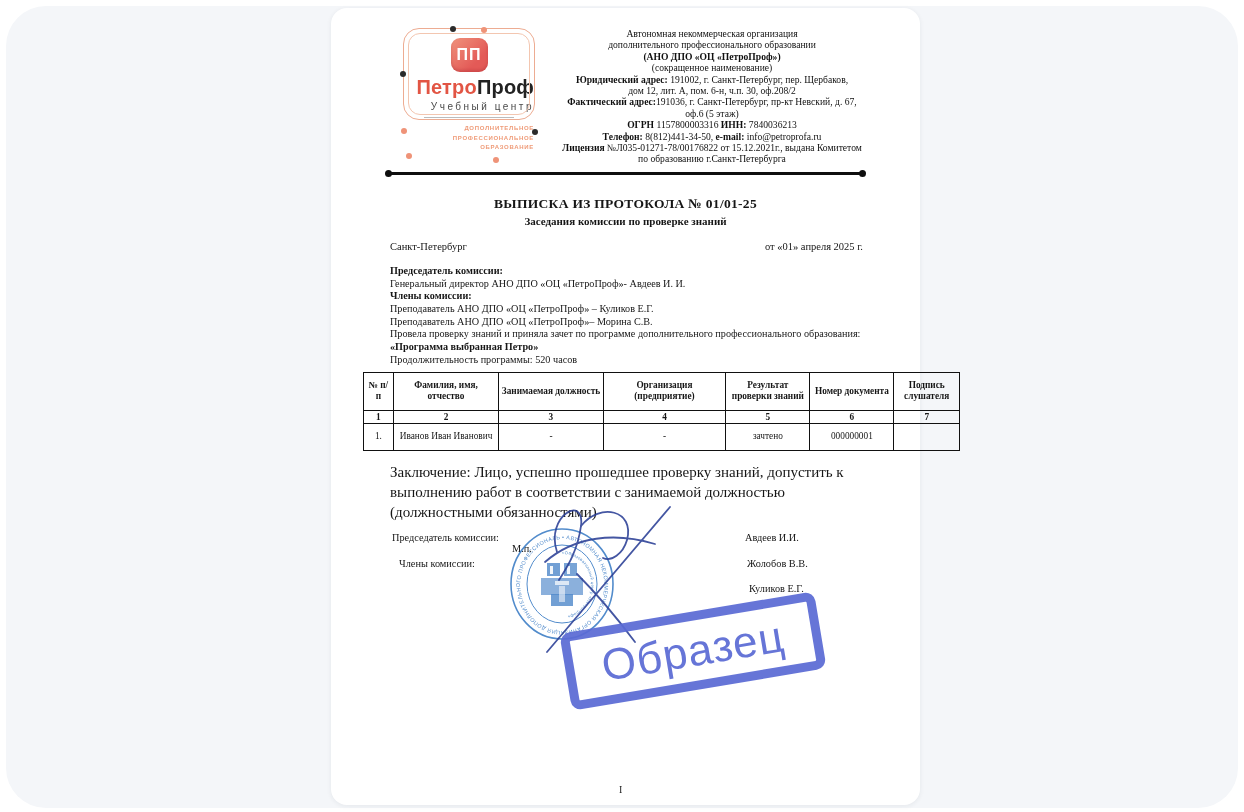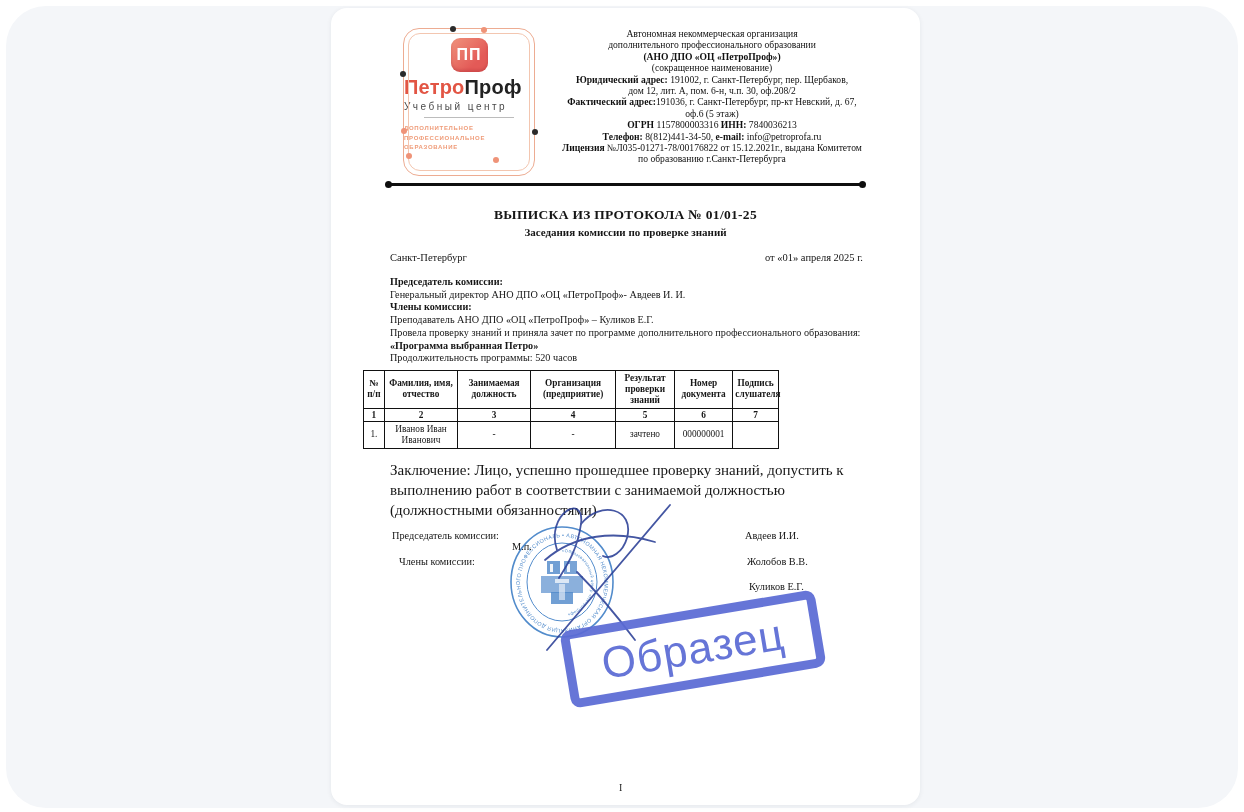--- a/index.html
+++ b/index.html
@@ -16,22 +16,22 @@
     background:#f4f6f9; border-radius:40px;
   }
   .page {
     position:absolute; left:331px; top:8px; width:589px; height:797px;
     background:#ffffff; border-radius:16px;
     box-shadow:0 1px 5px rgba(30,40,60,.07);
   }
   
   .doc-header { display:flex; padding:20px 45px 0 72px; }
   .logo-box {
-    flex:none; width:132px; height:148px; position:relative;
-    border:1.5px solid #edac92; border-radius:16px; text-align:left;
+    flex:none; width:132px; height:92px; position:relative;
+    border:1.5px solid #edac92; border-radius:16px; text-align:right;
     font-family:"Liberation Sans","DejaVu Sans",sans-serif;
   }
   .logo-box::before {
     content:""; position:absolute; inset:4px;
     border:1px solid #f3c6b0; border-radius:12px; pointer-events:none;
   }
   .ldot { position:absolute; width:6px; height:6px; border-radius:50%; }
   .ldot.black { background:#2b2b2b; }
   .ldot.orange { background:#ef9378; }
   .logo-icon {
@@ -57,21 +57,21 @@
   .divider .dotL { left:0; } .divider .dotR { right:0; }
   
   .doc-title { text-align:center; font-weight:bold; font-size:13.5px; margin-top:19px; letter-spacing:.3px; }
   .doc-subtitle { text-align:center; font-weight:bold; font-size:11px; margin-top:3px; }
   .place-date { display:flex; justify-content:space-between; margin:14px 57px 0 59px; font-size:10.5px; }
   
   .doc-body { margin:13px 45px 0 59px; font-size:10.2px; line-height:12.7px; }
   .doc-body .jst { text-align:justify; }
   .bld { font-weight:bold; }
   
-  table.results { border-collapse:collapse; margin:5px 0 0 32px; width:416px; font-size:9.3px; table-layout:fixed; }
+  table.results { border-collapse:collapse; margin:5px 0 0 32px; width:597px; font-size:9.3px; table-layout:fixed; }
   table.results th, table.results td { border:1px solid #111; padding:1px 2px; text-align:center; vertical-align:middle; }
   table.results thead th { font-weight:bold; height:38px; line-height:11px; }
   table.results .numrow td { font-weight:bold; height:12px; line-height:10px; }
   table.results .datarow td { height:27px; line-height:11px; }
   
   .conclusion { margin:11px 45px 0 59px; font-size:15px; line-height:20px; }
   .sig-area { position:relative; margin-top:4px; height:302px; font-size:10.3px; }
   .sig-area .abs { position:absolute; white-space:nowrap; }
   .stamp-svg { position:absolute; left:176px; top:0; opacity:.9; }
   .sign-svg { position:absolute; left:184px; top:-36px; opacity:.88; }
@@ -142,20 +142,21 @@
   <div class="place-date">
     <span>Санкт-Петербург</span>
     <span>от «01» апреля 2025 г.</span>
   </div>
 
   <div class="doc-body">
     <div class="bld">Председатель комиссии:</div>
     <div>Генеральный директор АНО ДПО «ОЦ «ПетроПроф»- Авдеев И. И.</div>
     <div class="bld">Члены комиссии:</div>
     <div>Преподаватель АНО ДПО «ОЦ «ПетроПроф» – Куликов Е.Г.</div>
+    <div>Преподаватель АНО ДПО «ОЦ «ПетроПроф»– Морина С.В.</div>
     <div>Провела проверку знаний и приняла зачет по программе дополнительного профессионального образования:</div>
     <div class="bld">«Программа выбранная Петро»</div>
     <div>Продолжительность программы: 520 часов</div>
   </div>
 
   <table class="results">
     <colgroup>
       <col style="width:5%">
         <col style="width:17.7%">
         <col style="width:17.5%">

